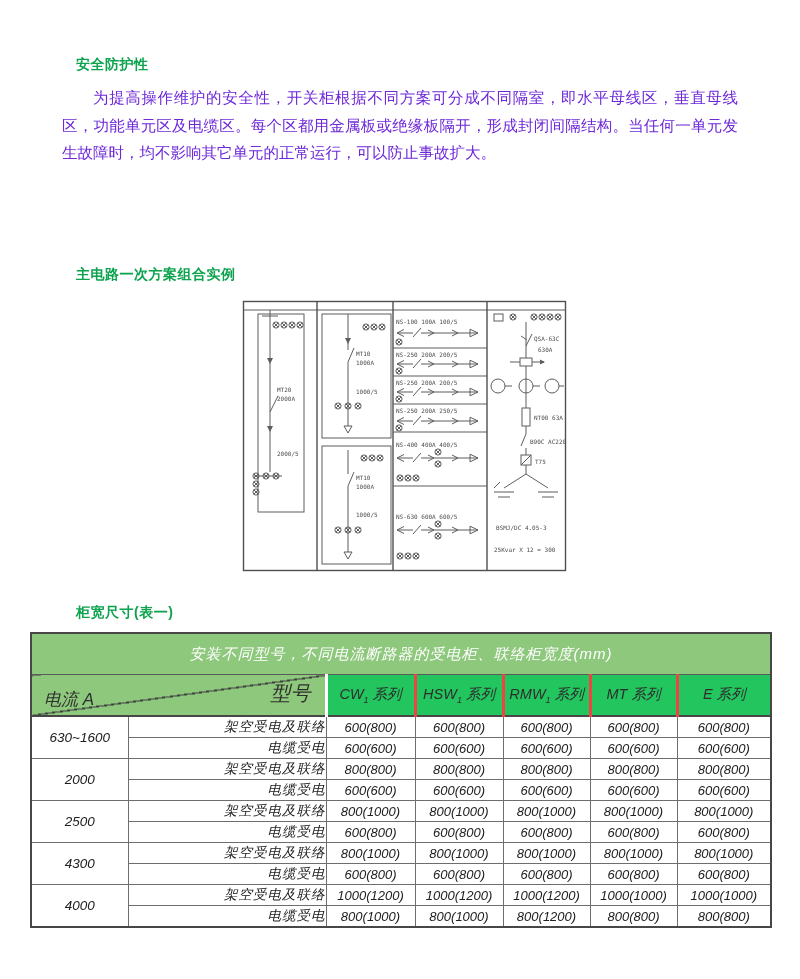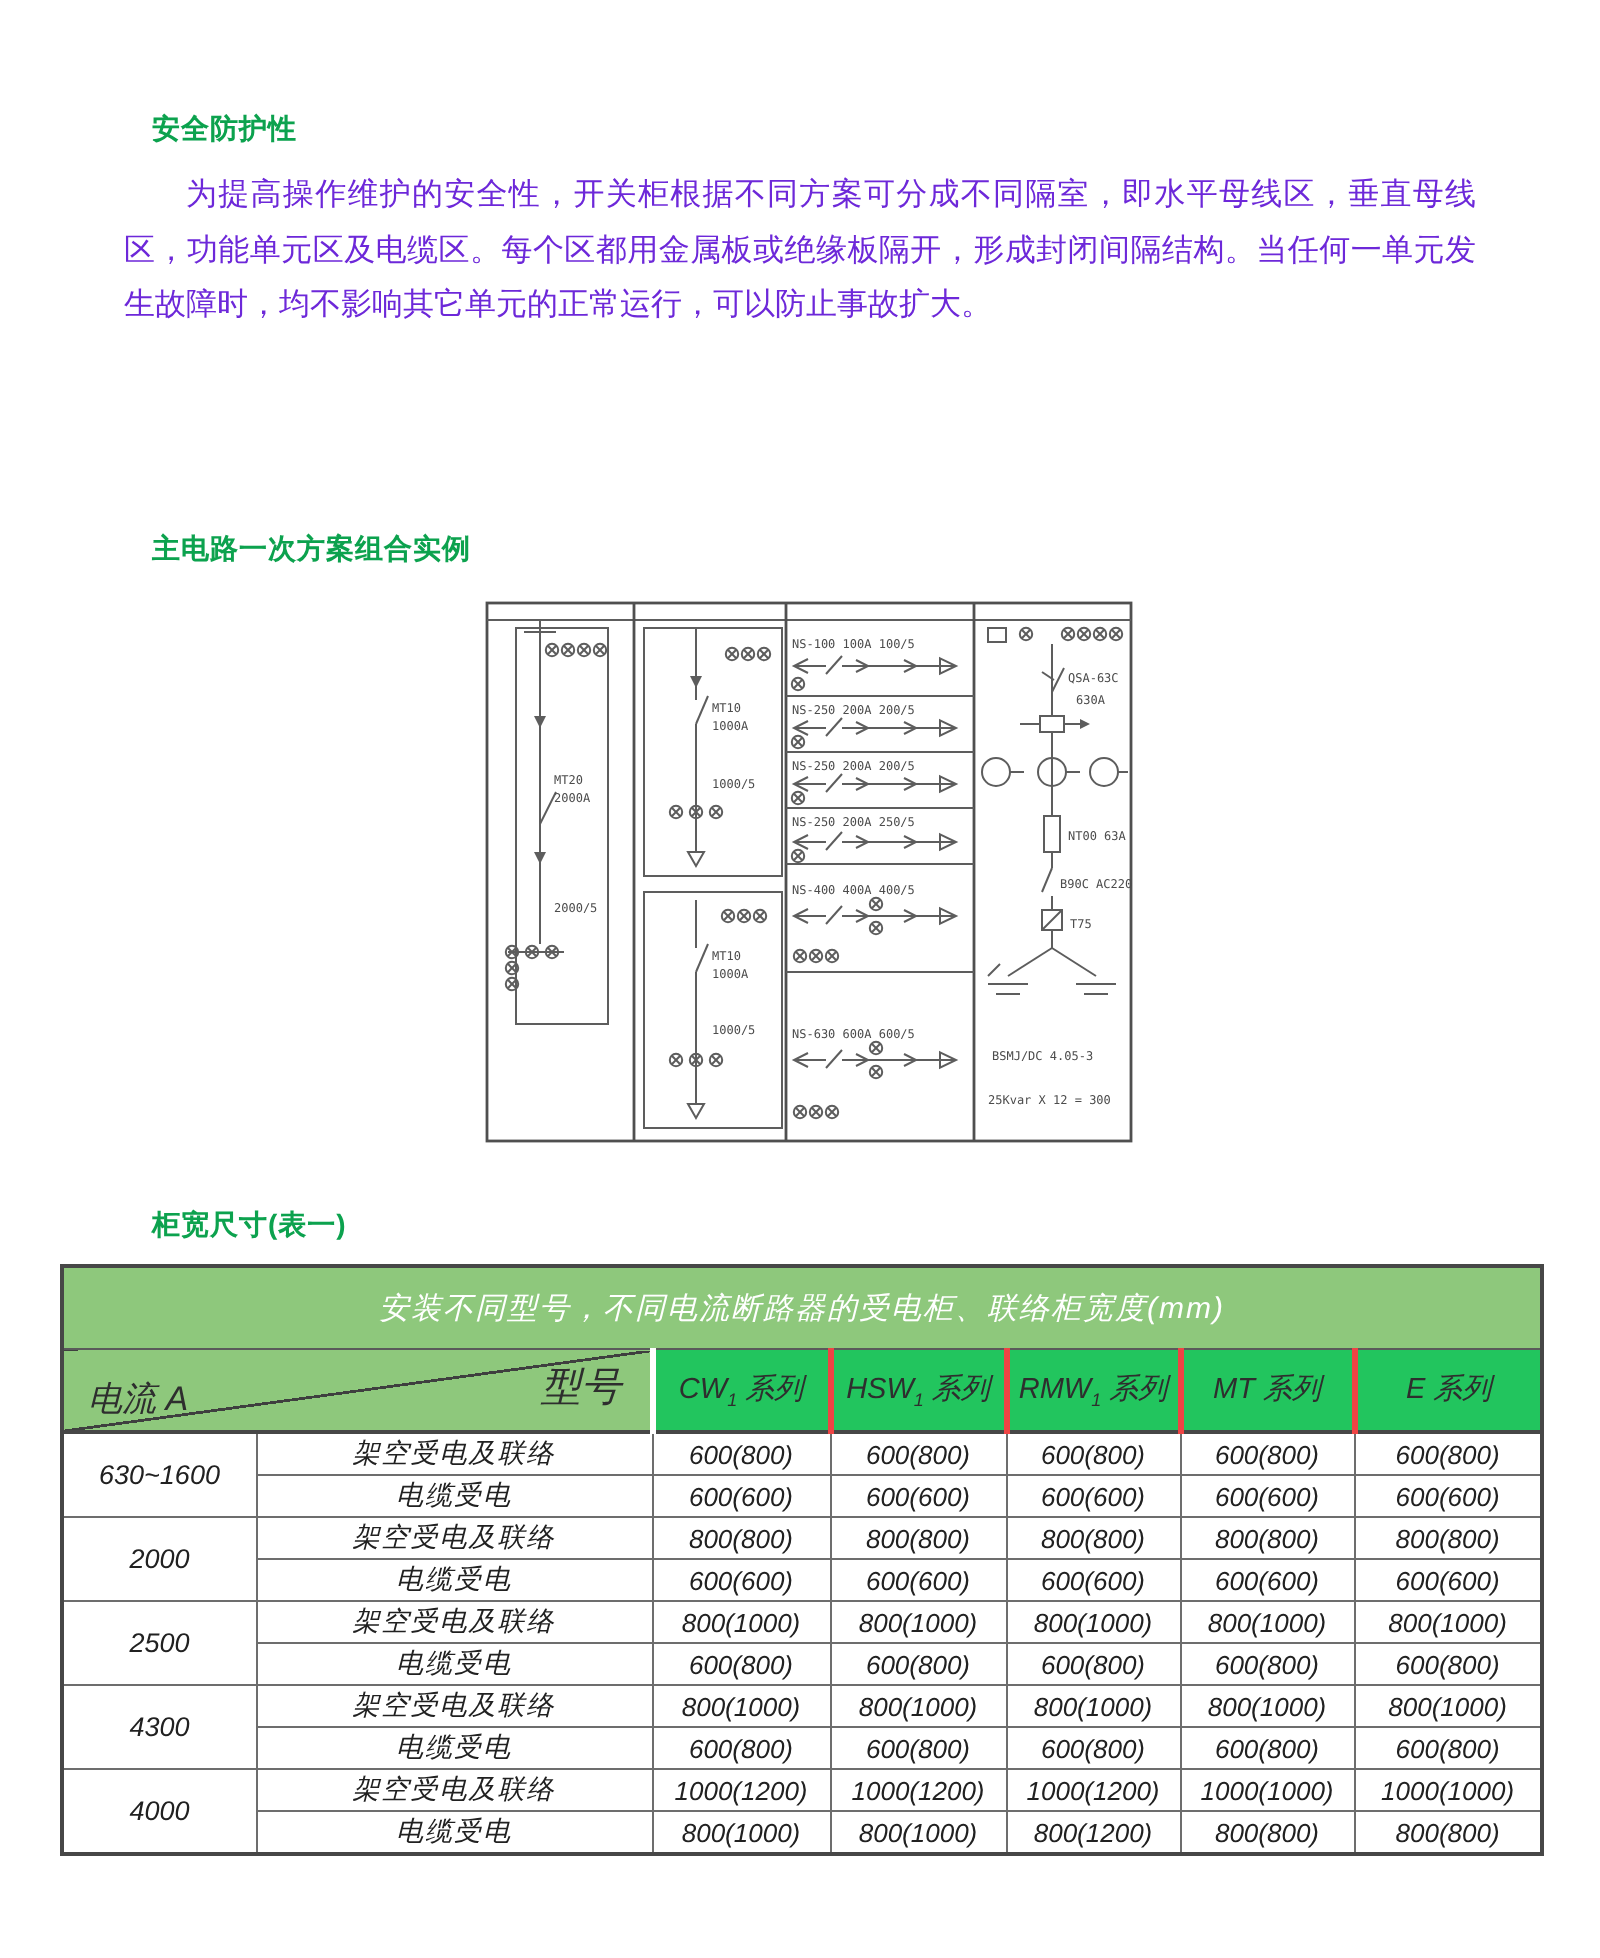--- a/index.html
+++ b/index.html
@@ -30,21 +30,21 @@
           border-bottom:2px solid #474747;}
   .c-left{position:absolute;left:12px;bottom:4px;font-size:17px;font-weight:normal;color:#2e2e2e;}
   .c-right{position:absolute;right:14px;top:5px;font-size:20px;font-weight:normal;color:#2e2e2e;}
   .col-head{height:40px;background:#22c55e;color:#2e2e2e;font-size:14.5px;font-weight:normal;
             text-align:center;border-left:3px solid #ef4444;border-bottom:2px solid #474747;}
   .col-head sub{font-size:9px;}
   .col-head .tail{margin-left:4px;}
   .w-table tbody td{border:1px solid #6d6d6d;height:20px;text-align:center;
                     font-size:13px;color:#212121;background:#fff;}
   .w-table tbody td.cur{font-size:13.5px;margin-top:27px;}
-  .w-table tbody td.typ{font-size:13.5px;letter-spacing:1px;}
+  .w-table tbody td.typ{font-size:13.5px;letter-spacing:1px;text-align:right;}
 </style>
 </head>
 <body>
 
 <div class="page">
 
   <h1 class="g-head" style="top:44px">安全防护性</h1>
 
   <p class="para" style="top:84px">为提高操作维护的安全性，开关柜根据不同方案可分成不同隔室，即水平母线区，垂直母线区，功能单元区及电缆区。每个区都用金属板或绝缘板隔开，形成封闭间隔结构。当任何一单元发生故障时，均不影响其它单元的正常运行，可以防止事故扩大。</p>
 

